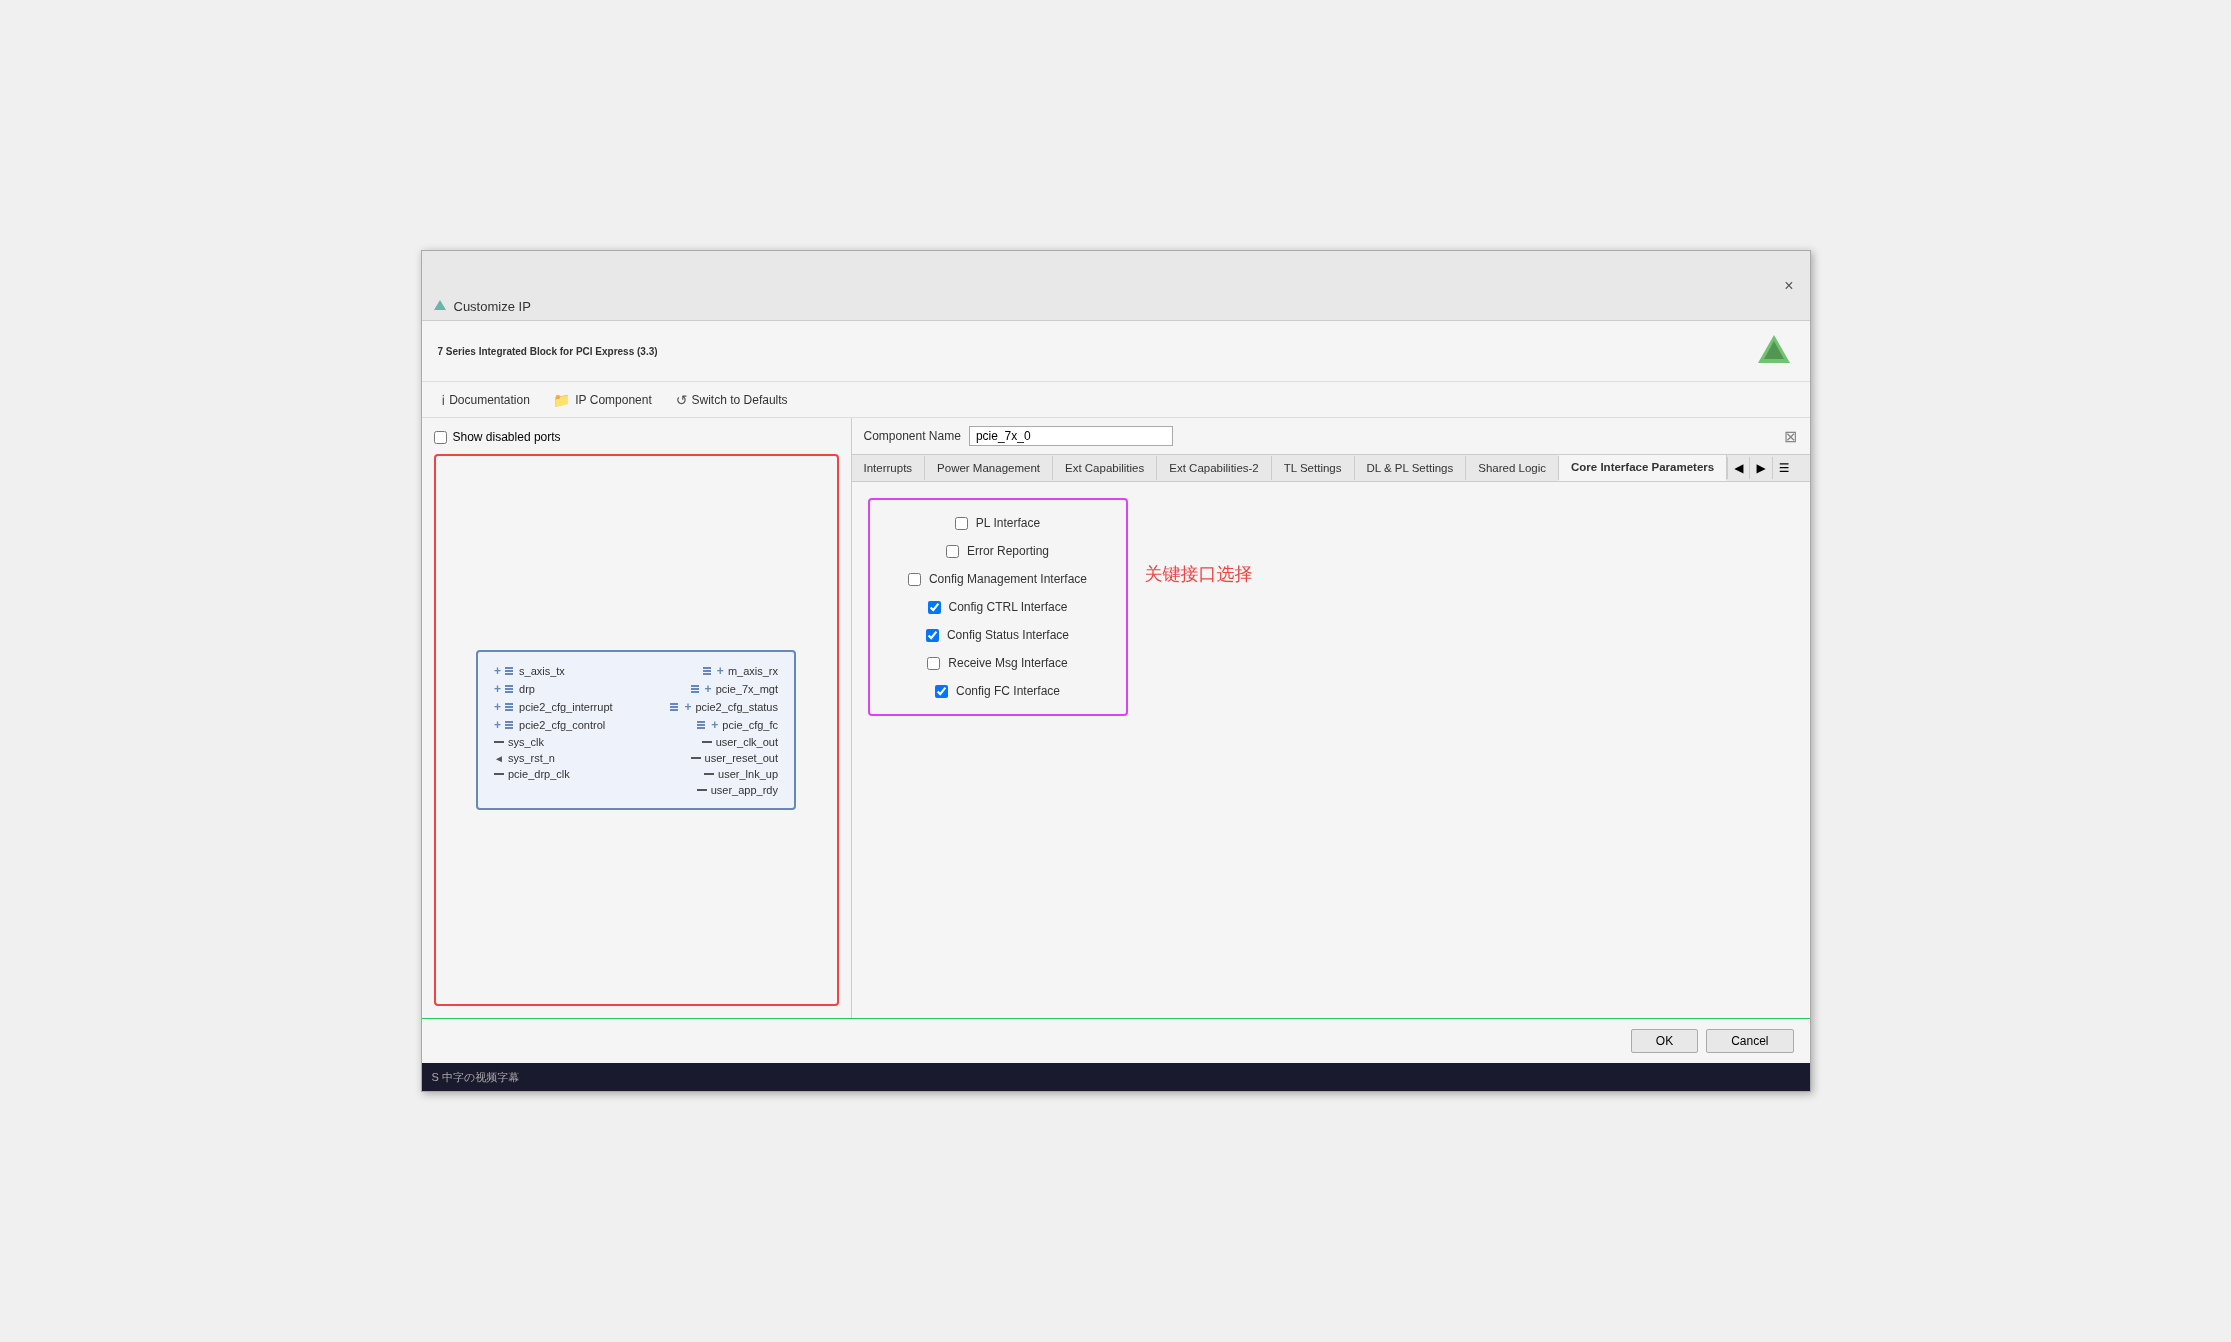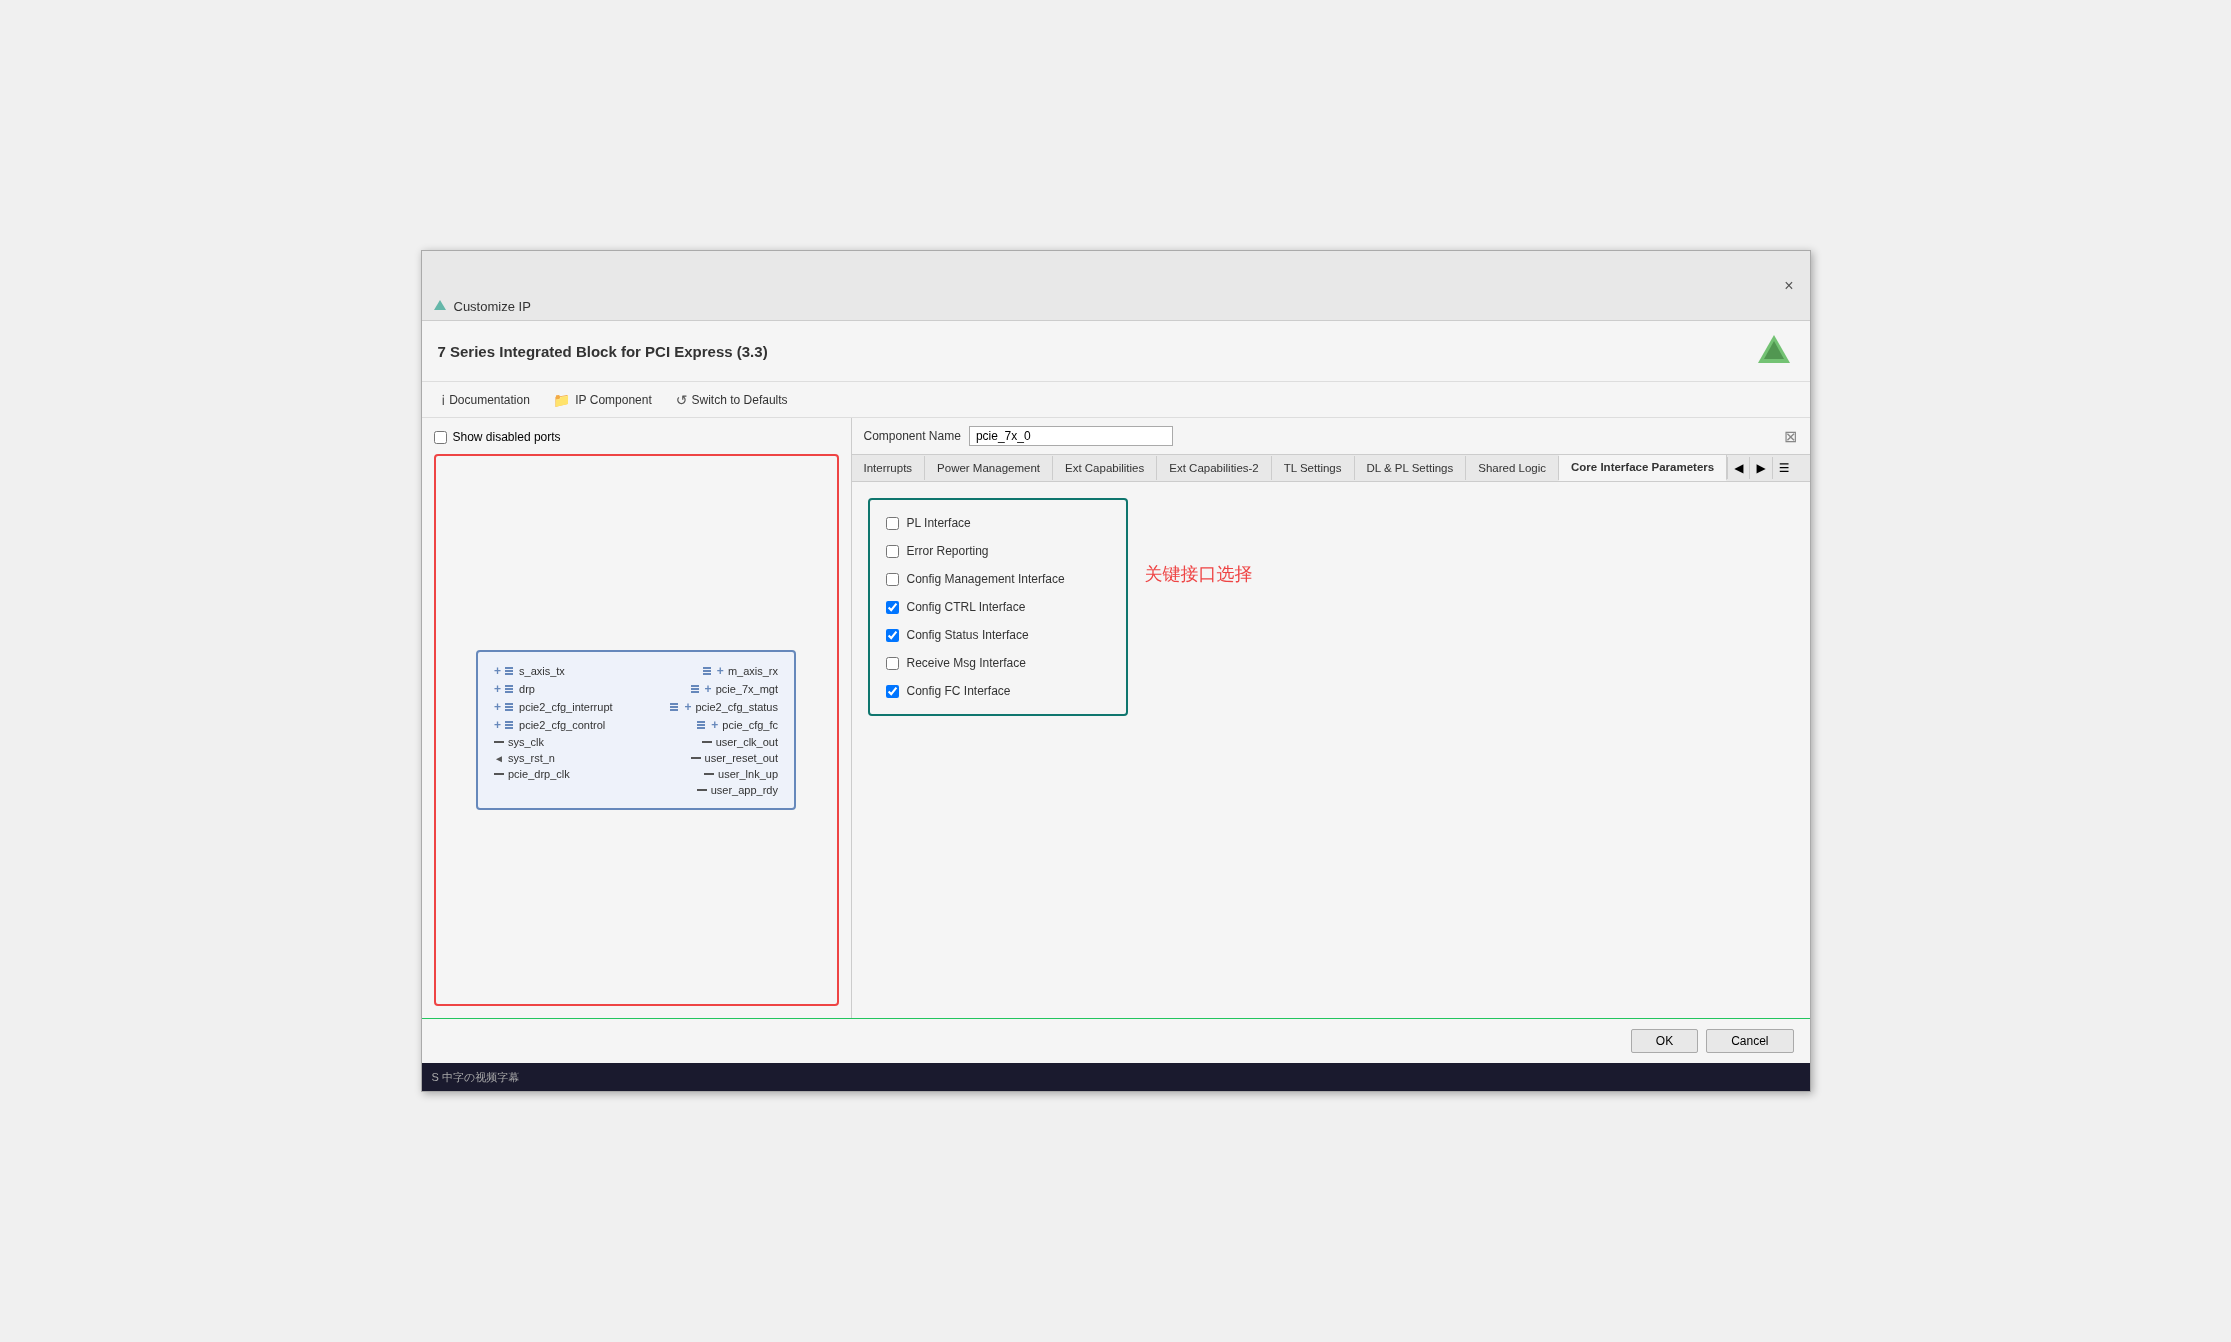--- a/index.html
+++ b/index.html
@@ -52,21 +52,21 @@
     }
     .header-section {
       padding: 10px 16px;
       background: #f5f5f5;
       border-bottom: 1px solid #ddd;
       display: flex;
       align-items: center;
       justify-content: space-between;
     }
     .header-title {
-      font-size: 15px;
+      font-size: 10px;
       font-weight: bold;
       color: #333;
     }
     .header-logo {
       width: 40px;
       height: 40px;
     }
     .toolbar {
       padding: 6px 16px;
       background: #f5f5f5;
@@ -218,27 +218,28 @@
       background: #e8e8e8;
       border: none;
       border-left: 1px solid #ccc;
     }
     .tab-content {
       padding: 16px;
       flex: 1;
       position: relative;
     }
     .options-box {
-      border: 2px solid #0f766e;
+      border: 2px solid #d946ef;
       border-radius: 4px;
       padding: 16px;
       width: 260px;
       display: flex;
       flex-direction: column;
       gap: 14px;
+      align-items: center;
     }
     .option-row {
       display: flex;
       align-items: center;
       gap: 8px;
       font-size: 12px;
       color: #333;
     }
     .option-row input[type="checkbox"] {
       width: 13px;

